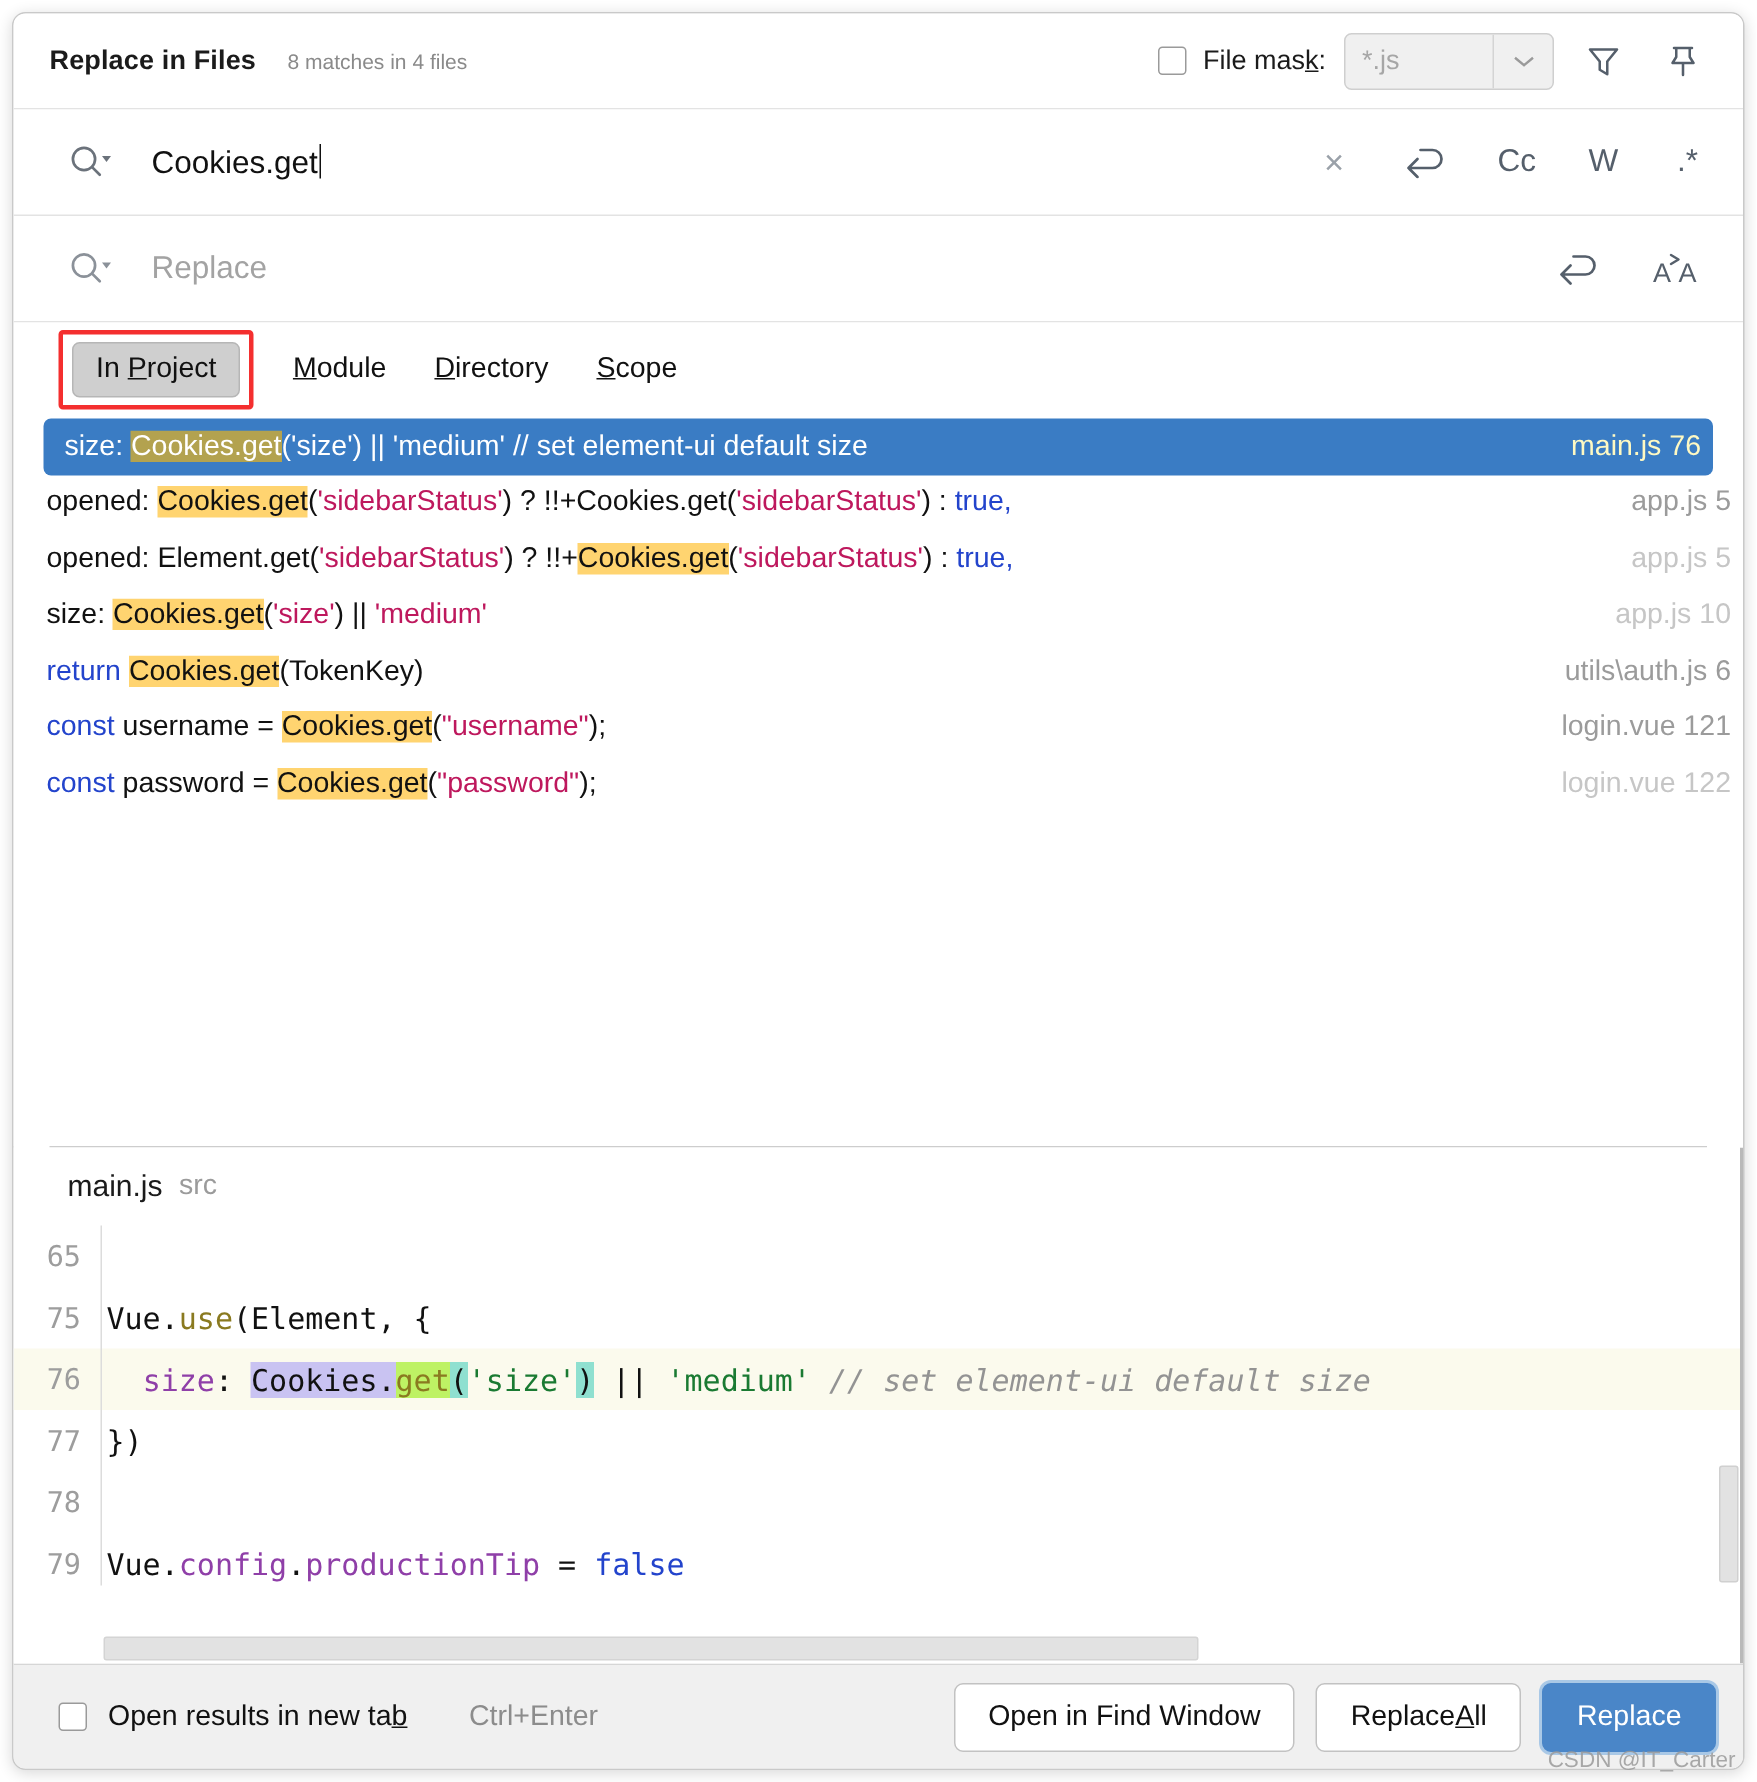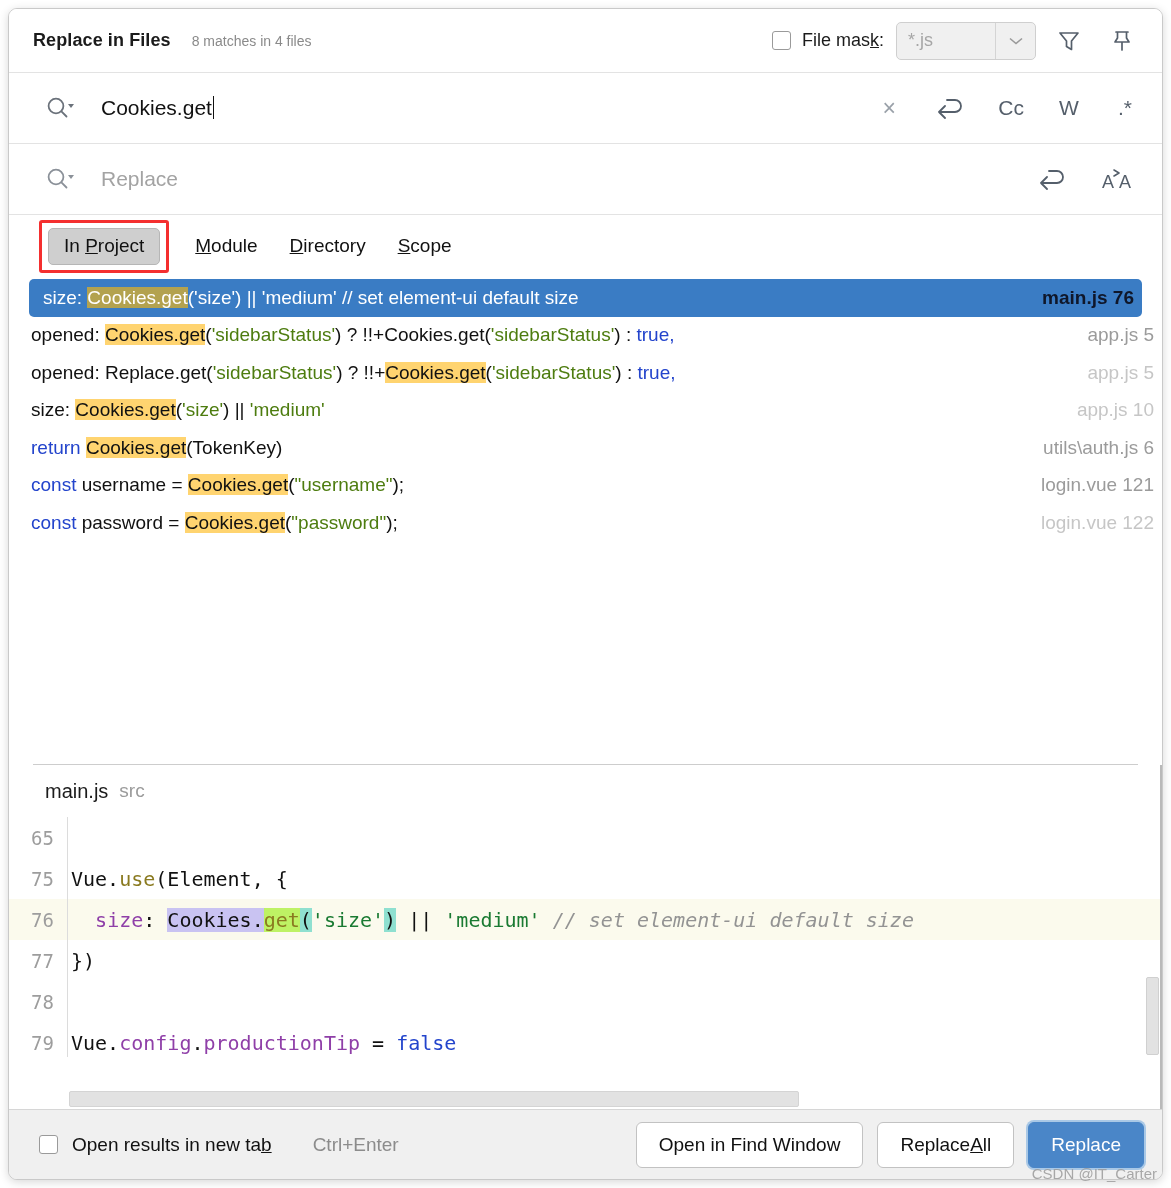--- a/index.html
+++ b/index.html
@@ -154,24 +154,24 @@
     margin: 0 20px;
     padding-left: 14px;
   }
   .res-code { color: #111; overflow: hidden; }
   .res-row.sel .res-code { color: #ffffff; }
   .res-file {
     margin-left: auto; padding-left: 16px;
     font-size: 19px; color: #9b9b9b; white-space: pre;
   }
   .res-file.dim { color: #c6c6c6; }
-  .res-row.sel .res-file { color: #0f172a; font-weight: bold; }
+  .res-row.sel .res-file { color: #fef9c3; }
   .hl { background: #ffd470; }
   .res-row.sel .hl { background: #b3a24f; color: #ffffff; }
-  .s-str { color: #4d7c0f; }
+  .s-str { color: #be185d; }
   .s-kw  { color: #2344cc; }
 
   
   .divider {
     flex: 0 0 1px; height: 2px; background: #cdcdcd;
     margin: 0 24px;
   }
 
   
   .preview {
@@ -353,21 +353,21 @@
         <div class="scope-sel"><span>In </span><u>P</u><span>roject</span></div>
       </div>
       <div class="scope-item"><u>M</u><span>odule</span></div>
       <div class="scope-item"><u>D</u><span>irectory</span></div>
       <div class="scope-item"><u>S</u><span>cope</span></div>
     </div>
 
     <div class="results" id="results">
         <div class="res-row sel"><span class="res-code"><span>size: </span><span class="hl">Cookies.get</span><span>('size') || 'medium' // set element-ui default size</span></span><span class="res-file">main.js 76</span></div>
         <div class="res-row"><span class="res-code"><span>opened: </span><span class="hl">Cookies.get</span><span>(</span><span class="s-str">'sidebarStatus'</span><span>) ? !!+Cookies.get(</span><span class="s-str">'sidebarStatus'</span><span>) : </span><span class="s-kw">true</span><span class="s-kw">,</span></span><span class="res-file">app.js 5</span></div>
-        <div class="res-row"><span class="res-code"><span>opened: Replace.get(</span><span class="s-str">'sidebarStatus'</span><span>) ? !!+</span><span class="hl">Cookies.get</span><span>(</span><span class="s-str">'sidebarStatus'</span><span>) : </span><span class="s-kw">true</span><span class="s-kw">,</span></span><span class="res-file dim">app.js 5</span></div>
+        <div class="res-row"><span class="res-code"><span>opened: Element.get(</span><span class="s-str">'sidebarStatus'</span><span>) ? !!+</span><span class="hl">Cookies.get</span><span>(</span><span class="s-str">'sidebarStatus'</span><span>) : </span><span class="s-kw">true</span><span class="s-kw">,</span></span><span class="res-file dim">app.js 5</span></div>
         <div class="res-row"><span class="res-code"><span>size: </span><span class="hl">Cookies.get</span><span>(</span><span class="s-str">'size'</span><span>) || </span><span class="s-str">'medium'</span></span><span class="res-file dim">app.js 10</span></div>
         <div class="res-row"><span class="res-code"><span class="s-kw">return </span><span class="hl">Cookies.get</span><span>(TokenKey)</span></span><span class="res-file">utils\auth.js 6</span></div>
         <div class="res-row"><span class="res-code"><span class="s-kw">const</span><span> username = </span><span class="hl">Cookies.get</span><span>(</span><span class="s-str">"username"</span><span>);</span></span><span class="res-file">login.vue 121</span></div>
         <div class="res-row"><span class="res-code"><span class="s-kw">const</span><span> password = </span><span class="hl">Cookies.get</span><span>(</span><span class="s-str">"password"</span><span>);</span></span><span class="res-file dim">login.vue 122</span></div>
       </div>
 
     <div class="divider"></div>
 
     <div class="preview">
       <div class="prev-head">

